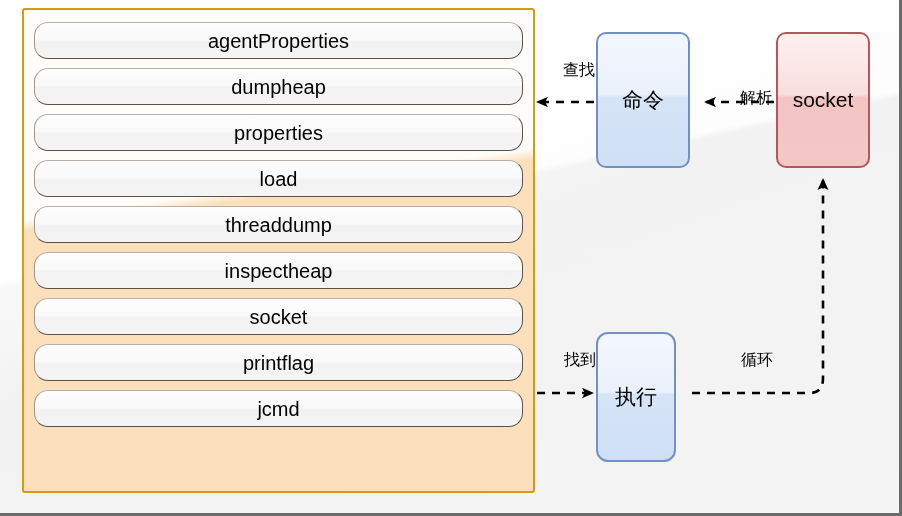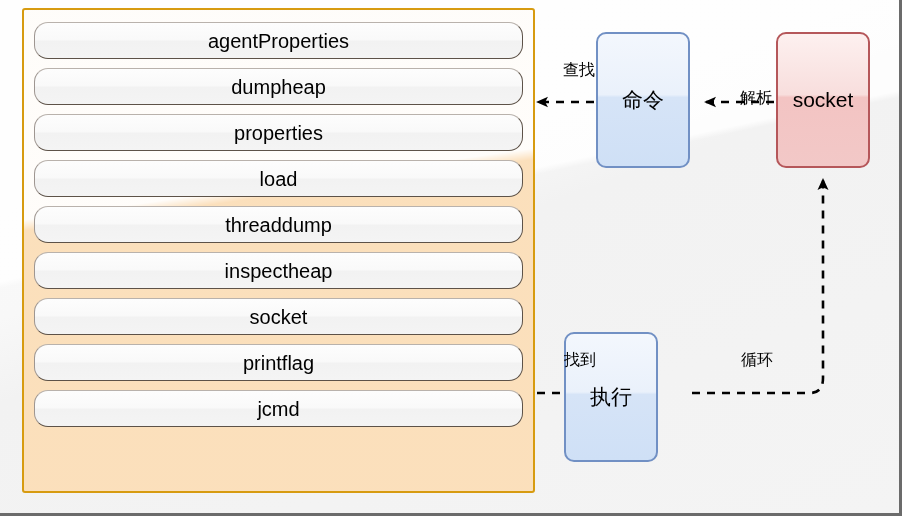--- a/index.html
+++ b/index.html
@@ -96,21 +96,21 @@
     background: linear-gradient(180deg, #f3f7fd 0%, #eaf1fb 46%, #d6e4f7 48%, #cfe0f6 100%);
   }
 
   .box-red {
     border: 2px solid #b5575a;
     background: linear-gradient(180deg, #fdf0ef 0%, #f8dedd 46%, #f3c4c3 48%, #f2c8c7 100%);
   }
 
   #box-command { left: 596px; top: 32px;  width: 94px; height: 136px; }
   #box-socket  { left: 776px; top: 32px;  width: 94px; height: 136px; }
-  #box-execute { left: 564px; top: 332px; width: 94px; height: 130px; }
+  #box-execute { left: 596px; top: 332px; width: 80px; height: 130px; border-radius: 12px; }
 
   
   #arrows {
     position: absolute;
     left: 0; top: 0;
     width: 902px;
     height: 516px;
     z-index: 2;
     pointer-events: none;
   }

